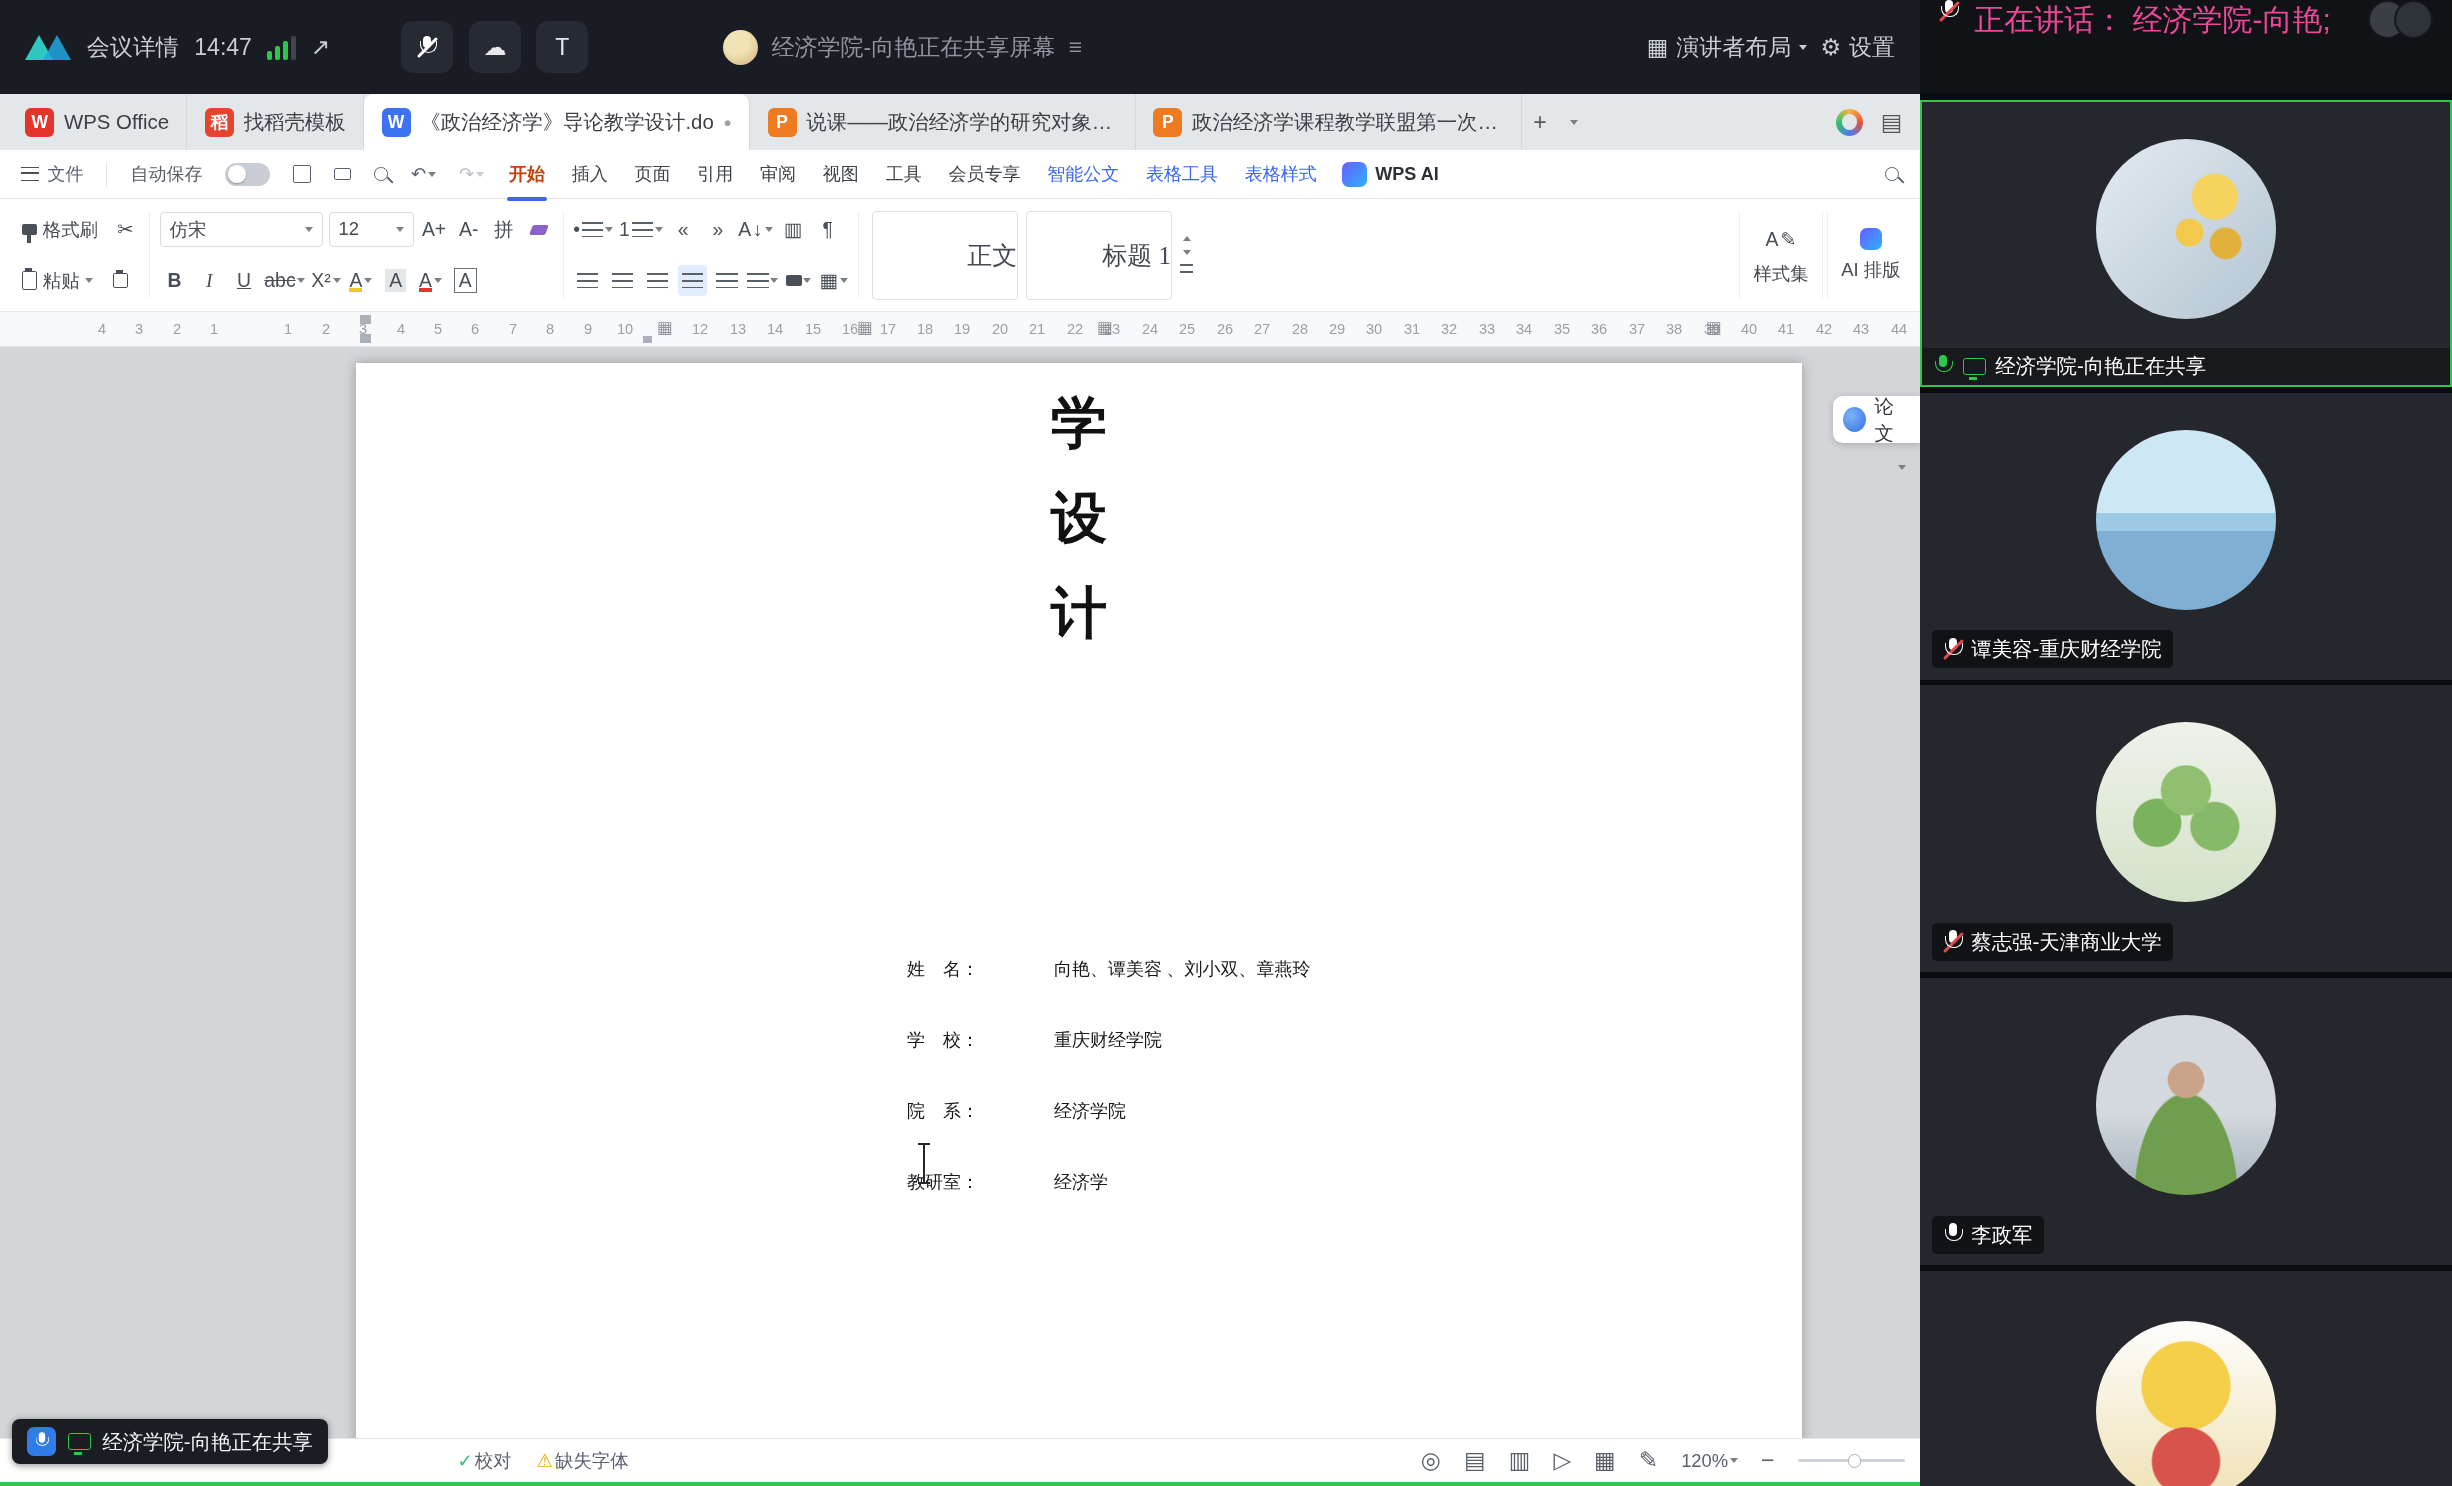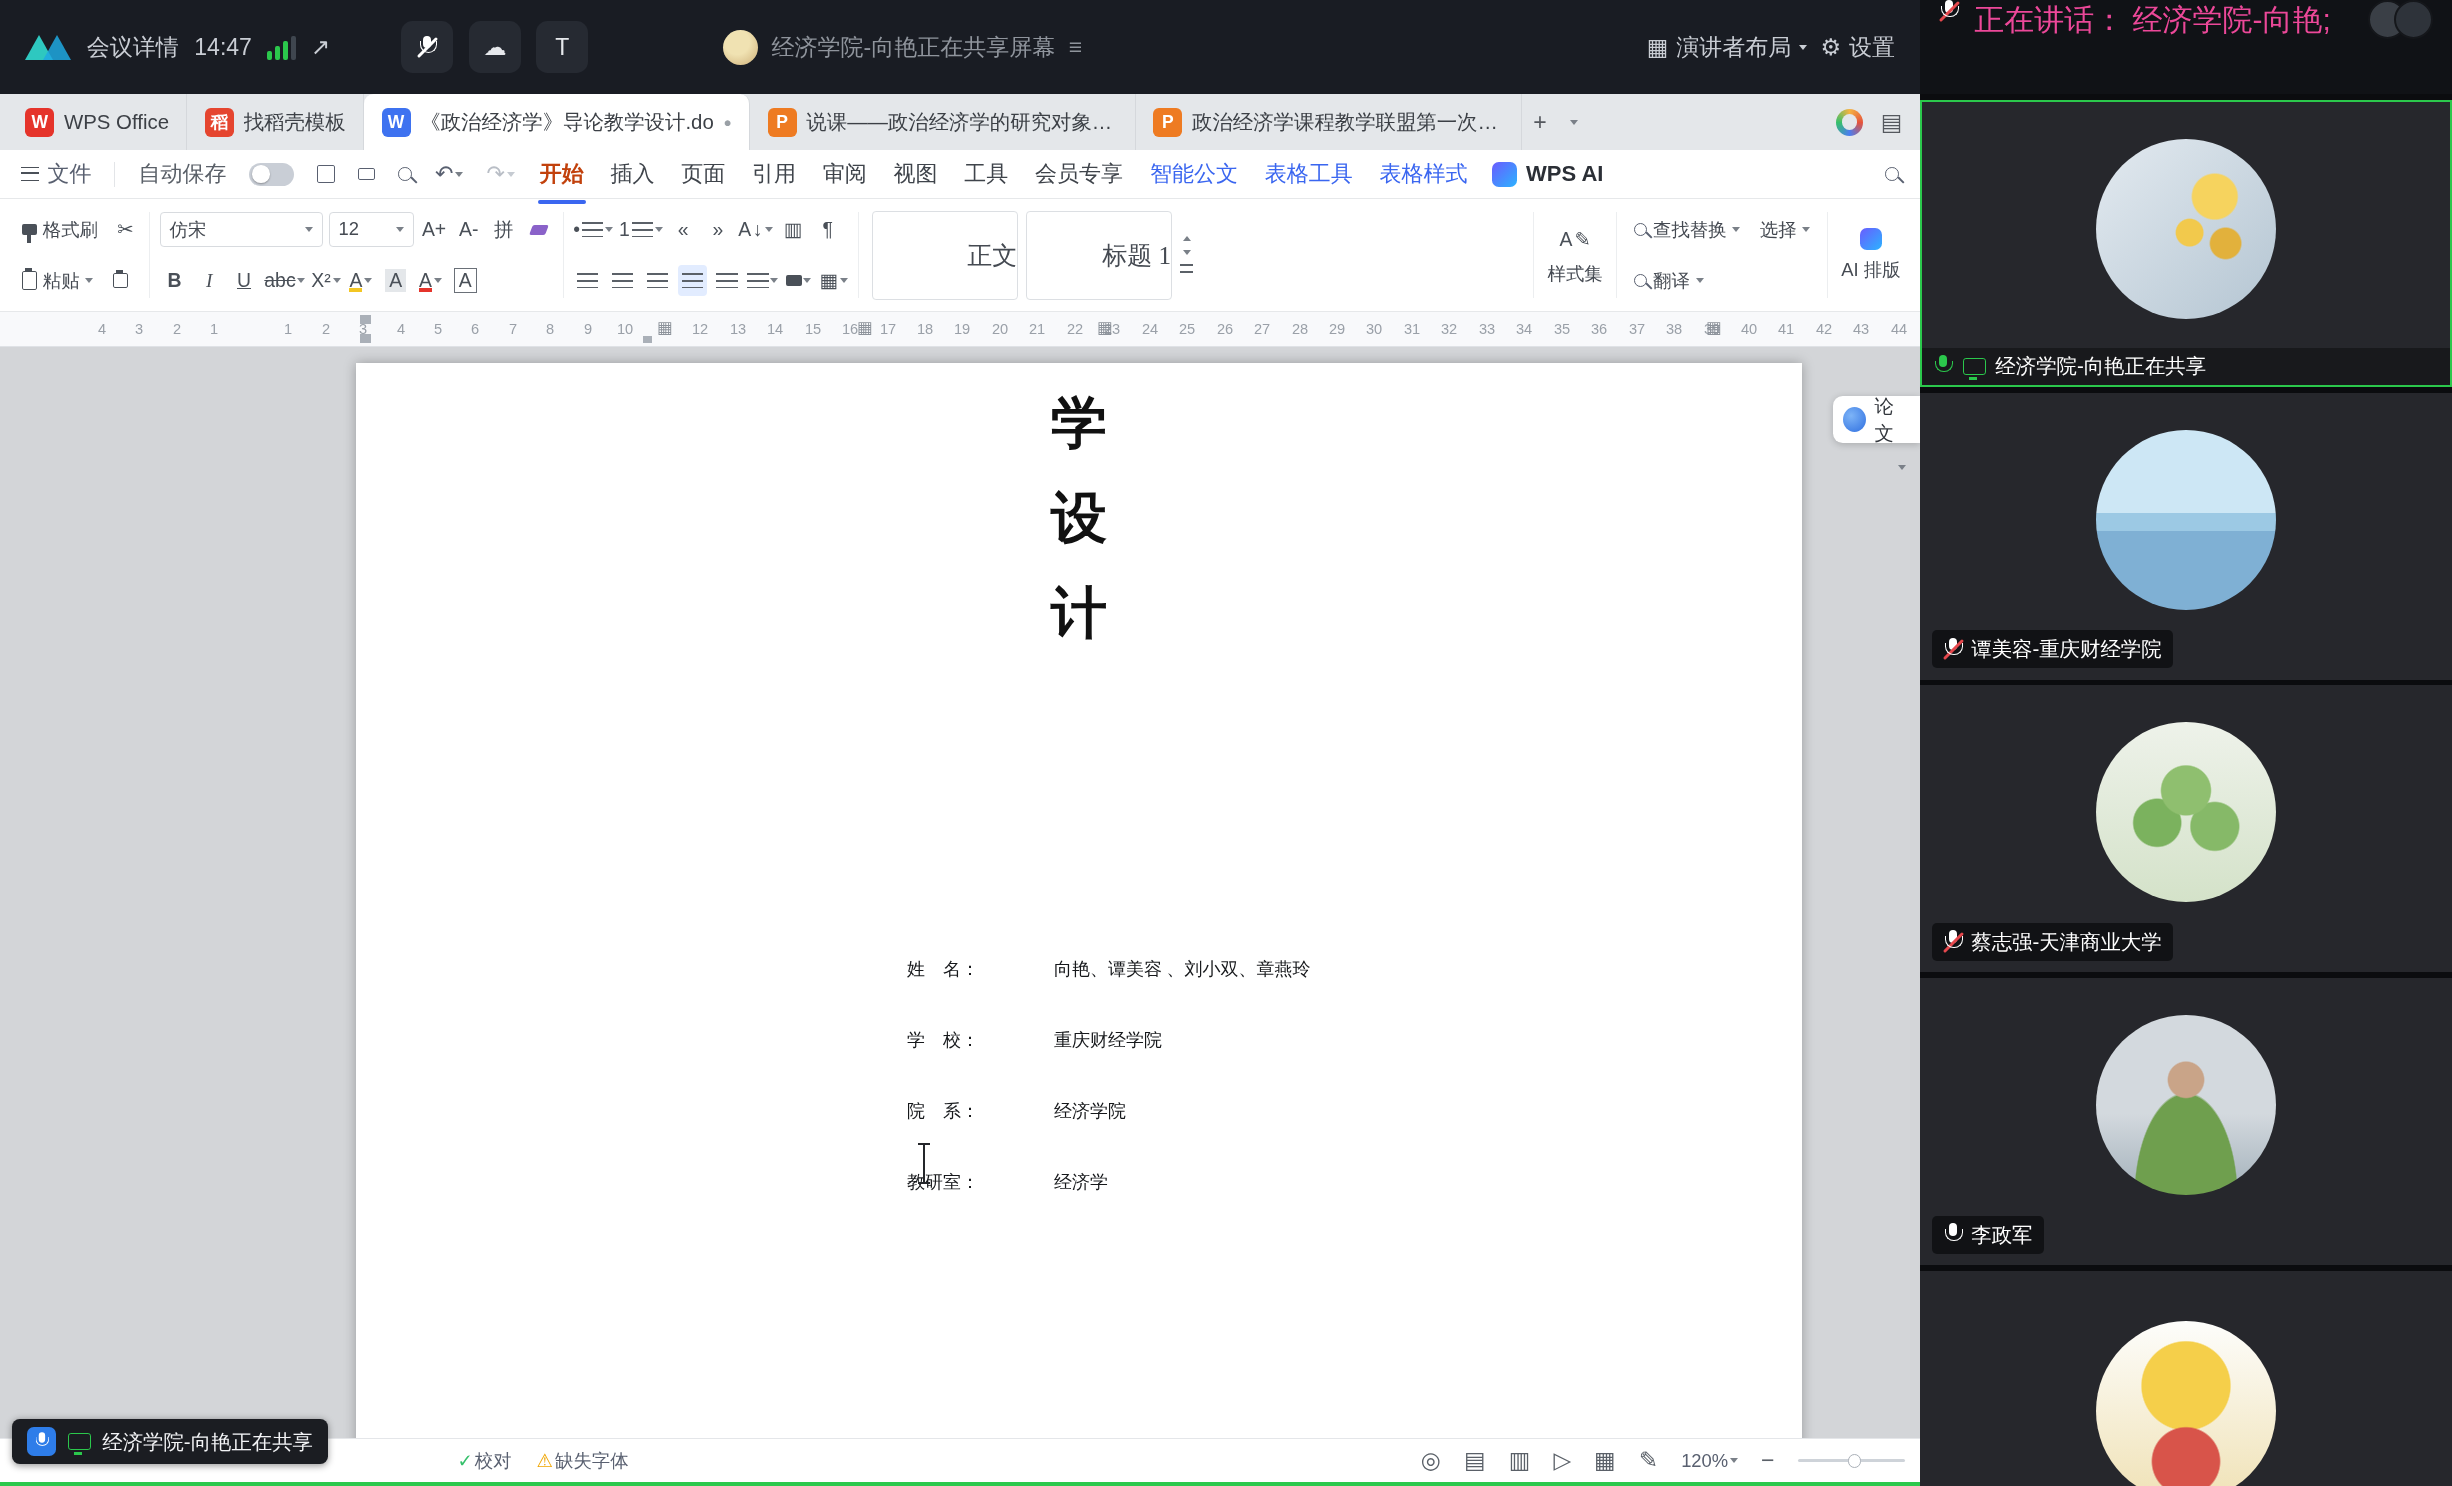--- a/index.html
+++ b/index.html
@@ -58,21 +58,21 @@
   .tab .lbl{overflow:hidden;text-overflow:ellipsis;max-width:311px}
   .tab.active{background:#fff;border-right:1px solid #d5d8dc;border-radius:9.7px 9.7px 0 0}
   .ticon{width:29px;height:29px;border-radius:5.8px;color:#fff;font-size:17.5px;font-weight:bold;display:flex;align-items:center;justify-content:center;flex:0 0 auto}
   .t-wps{background:#e5342b}.t-docer{background:#e5452f}.t-doc{background:#3e72f0}.t-ppt{background:#ee7b22}
   .mdot{color:#9aa0a6;font-size:13.6px}
   .tab-ctl{padding:0 11.6px;color:#54585e;font-size:23px;display:flex;align-items:center}
   .tabsbar-right{margin-left:auto;display:flex;align-items:center;gap:17.5px;padding-right:17.5px}
   .syncring{width:27px;height:27px;border-radius:50%;background:conic-gradient(#f5b342,#e5533c,#4a7df0,#35c06b,#f5b342);position:relative}
   .syncring::after{content:"";position:absolute;inset:5.8px;border-radius:50%;background:#e4e7ea}
 
-  .menubar{height:49px;background:#fff;border-bottom:1px solid #e6e8ea;display:flex;align-items:center;padding:0 21.3px;font-size:22px;color:#3f444b;gap:23px;flex:0 0 auto}
+  .menubar{height:49px;background:#fff;border-bottom:1px solid #e6e8ea;display:flex;align-items:center;padding:0 21.3px;font-size:18px;color:#3f444b;gap:23px;flex:0 0 auto}
   .ham{display:inline-block;width:17.5px;height:13.6px;border-top:1.9px solid #4a5058;border-bottom:1.9px solid #4a5058;position:relative}
   .ham::after{content:"";position:absolute;left:0;top:3.9px;width:100%;height:1.9px;background:#4a5058}
   .vdiv{width:1px;height:25px;background:#e3e5e8}
   .toggle{width:45px;height:23px;border-radius:11.6px;background:#c9ced6;position:relative;flex:0 0 auto}
   .toggle::after{content:"";position:absolute;left:2.9px;top:2.9px;width:17.5px;height:17.5px;border-radius:50%;background:#fff;box-shadow:0 1px 1.9px rgba(0,0,0,.3)}
   .qi{display:flex;align-items:center;justify-content:center;color:#596070;gap:1.9px}
   .menu-item{position:relative;padding:3.9px 1.9px;cursor:default}
   .menu-item.sel{color:#c2410c;font-weight:700}
   .menu-item.sel::after{content:"";position:absolute;left:0;right:0;bottom:-10.7px;height:3.9px;background:#3a66f0;border-radius:1.9px}
   .menu-item.blue{color:#3a66f0}
@@ -400,40 +400,20 @@
       <div class="rright">
         <div class="rsep"></div>
         <div class="tallbtn">
           <span class="ri">
               <span>A</span>
               <span>✎</span>
             </span>
           <span>样式集</span>
         </div>
         <div class="rsep"></div>
-        <div class="rgroup">
-          <div class="rrow">
-            <span class="rbtn">
-                <span class="i-search"></span>
-                <span>查找替换</span>
-                <span class="chev"></span>
-              </span>
-            <span class="rbtn">
-                <span>选择</span>
-                <span class="chev"></span>
-              </span>
-          </div>
-          <div class="rrow">
-            <span class="rbtn">
-                <span class="i-search" style="border-radius:50%"></span>
-                <span>翻译</span>
-                <span class="chev"></span>
-              </span>
-          </div>
-        </div>
         <div class="rsep"></div>
         <div class="tallbtn">
           <span class="sparkle" style="width:21.3px;height:21.3px"></span>
           <span>AI 排版</span>
         </div>
       </div>
     </div>
 
     <div class="rulerbar" id="ruler">
       <span id="ruler-nums"><span class="rnum" style="left: 102px;">4</span><span class="rnum" style="left: 139px;">3</span><span class="rnum" style="left: 177px;">2</span><span class="rnum" style="left: 214px;">1</span><span class="rnum" style="left: 288px;">1</span><span class="rnum" style="left: 326px;">2</span><span class="rnum" style="left: 363px;">3</span><span class="rnum" style="left: 401px;">4</span><span class="rnum" style="left: 438px;">5</span><span class="rnum" style="left: 475px;">6</span><span class="rnum" style="left: 513px;">7</span><span class="rnum" style="left: 550px;">8</span><span class="rnum" style="left: 588px;">9</span><span class="rnum" style="left: 625px;">10</span><span class="rnum" style="left: 700px;">12</span><span class="rnum" style="left: 738px;">13</span><span class="rnum" style="left: 775px;">14</span><span class="rnum" style="left: 813px;">15</span><span class="rnum" style="left: 850px;">16</span><span class="rnum" style="left: 888px;">17</span><span class="rnum" style="left: 925px;">18</span><span class="rnum" style="left: 962px;">19</span><span class="rnum" style="left: 1000px;">20</span><span class="rnum" style="left: 1037px;">21</span><span class="rnum" style="left: 1075px;">22</span><span class="rnum" style="left: 1112px;">23</span><span class="rnum" style="left: 1150px;">24</span><span class="rnum" style="left: 1187px;">25</span><span class="rnum" style="left: 1225px;">26</span><span class="rnum" style="left: 1262px;">27</span><span class="rnum" style="left: 1300px;">28</span><span class="rnum" style="left: 1337px;">29</span><span class="rnum" style="left: 1374px;">30</span><span class="rnum" style="left: 1412px;">31</span><span class="rnum" style="left: 1449px;">32</span><span class="rnum" style="left: 1487px;">33</span><span class="rnum" style="left: 1524px;">34</span><span class="rnum" style="left: 1562px;">35</span><span class="rnum" style="left: 1599px;">36</span><span class="rnum" style="left: 1637px;">37</span><span class="rnum" style="left: 1674px;">38</span><span class="rnum" style="left: 1712px;">39</span><span class="rnum" style="left: 1749px;">40</span><span class="rnum" style="left: 1786px;">41</span><span class="rnum" style="left: 1824px;">42</span><span class="rnum" style="left: 1861px;">43</span><span class="rnum" style="left: 1899px;">44</span></span>

